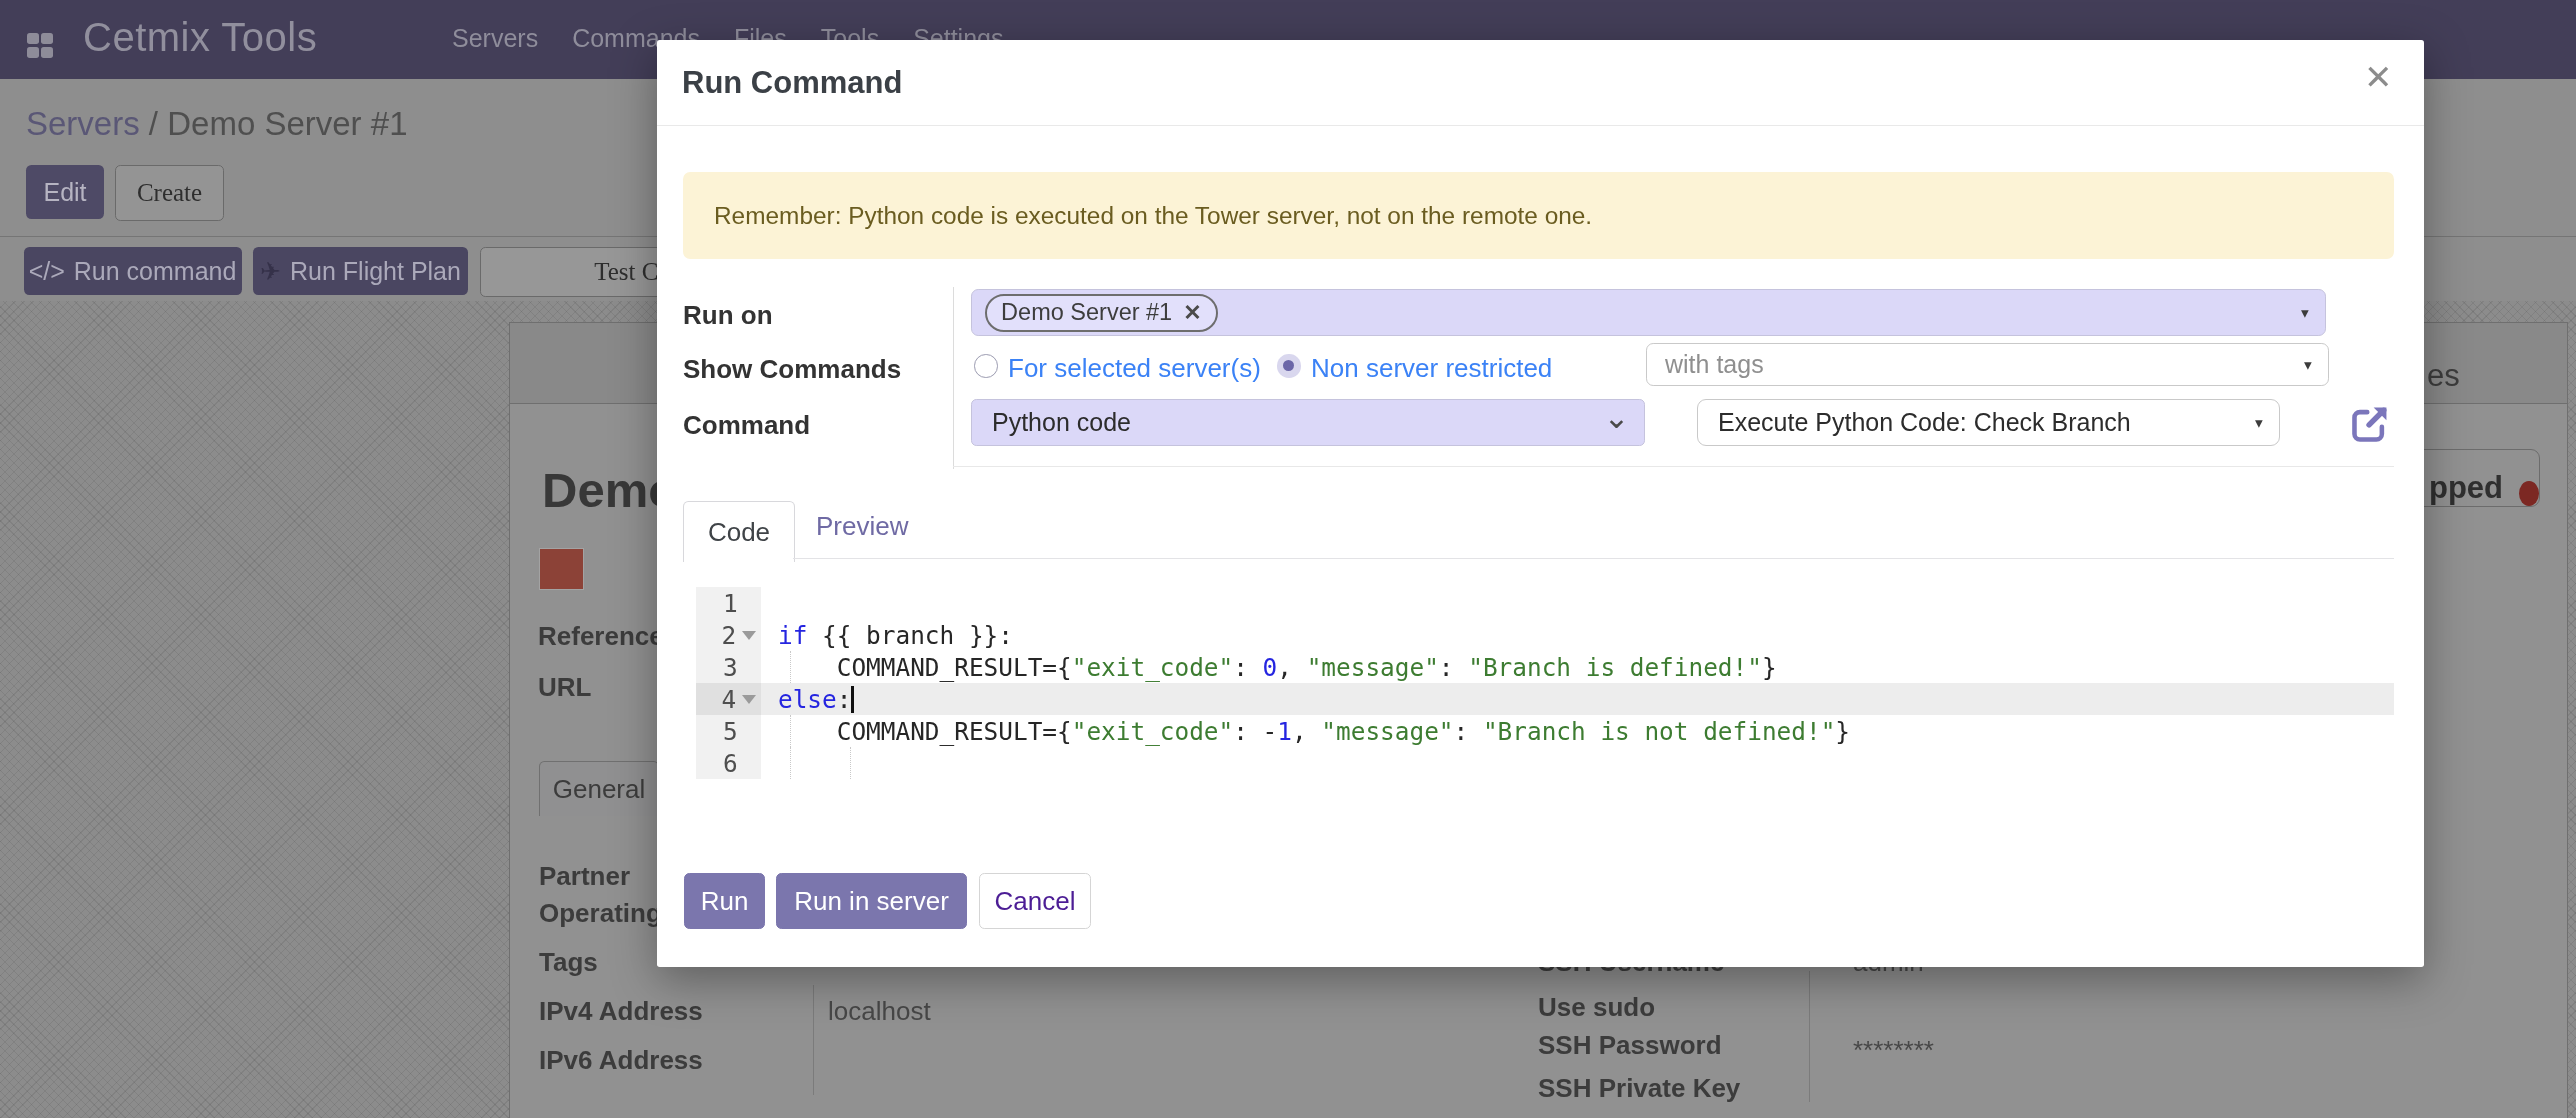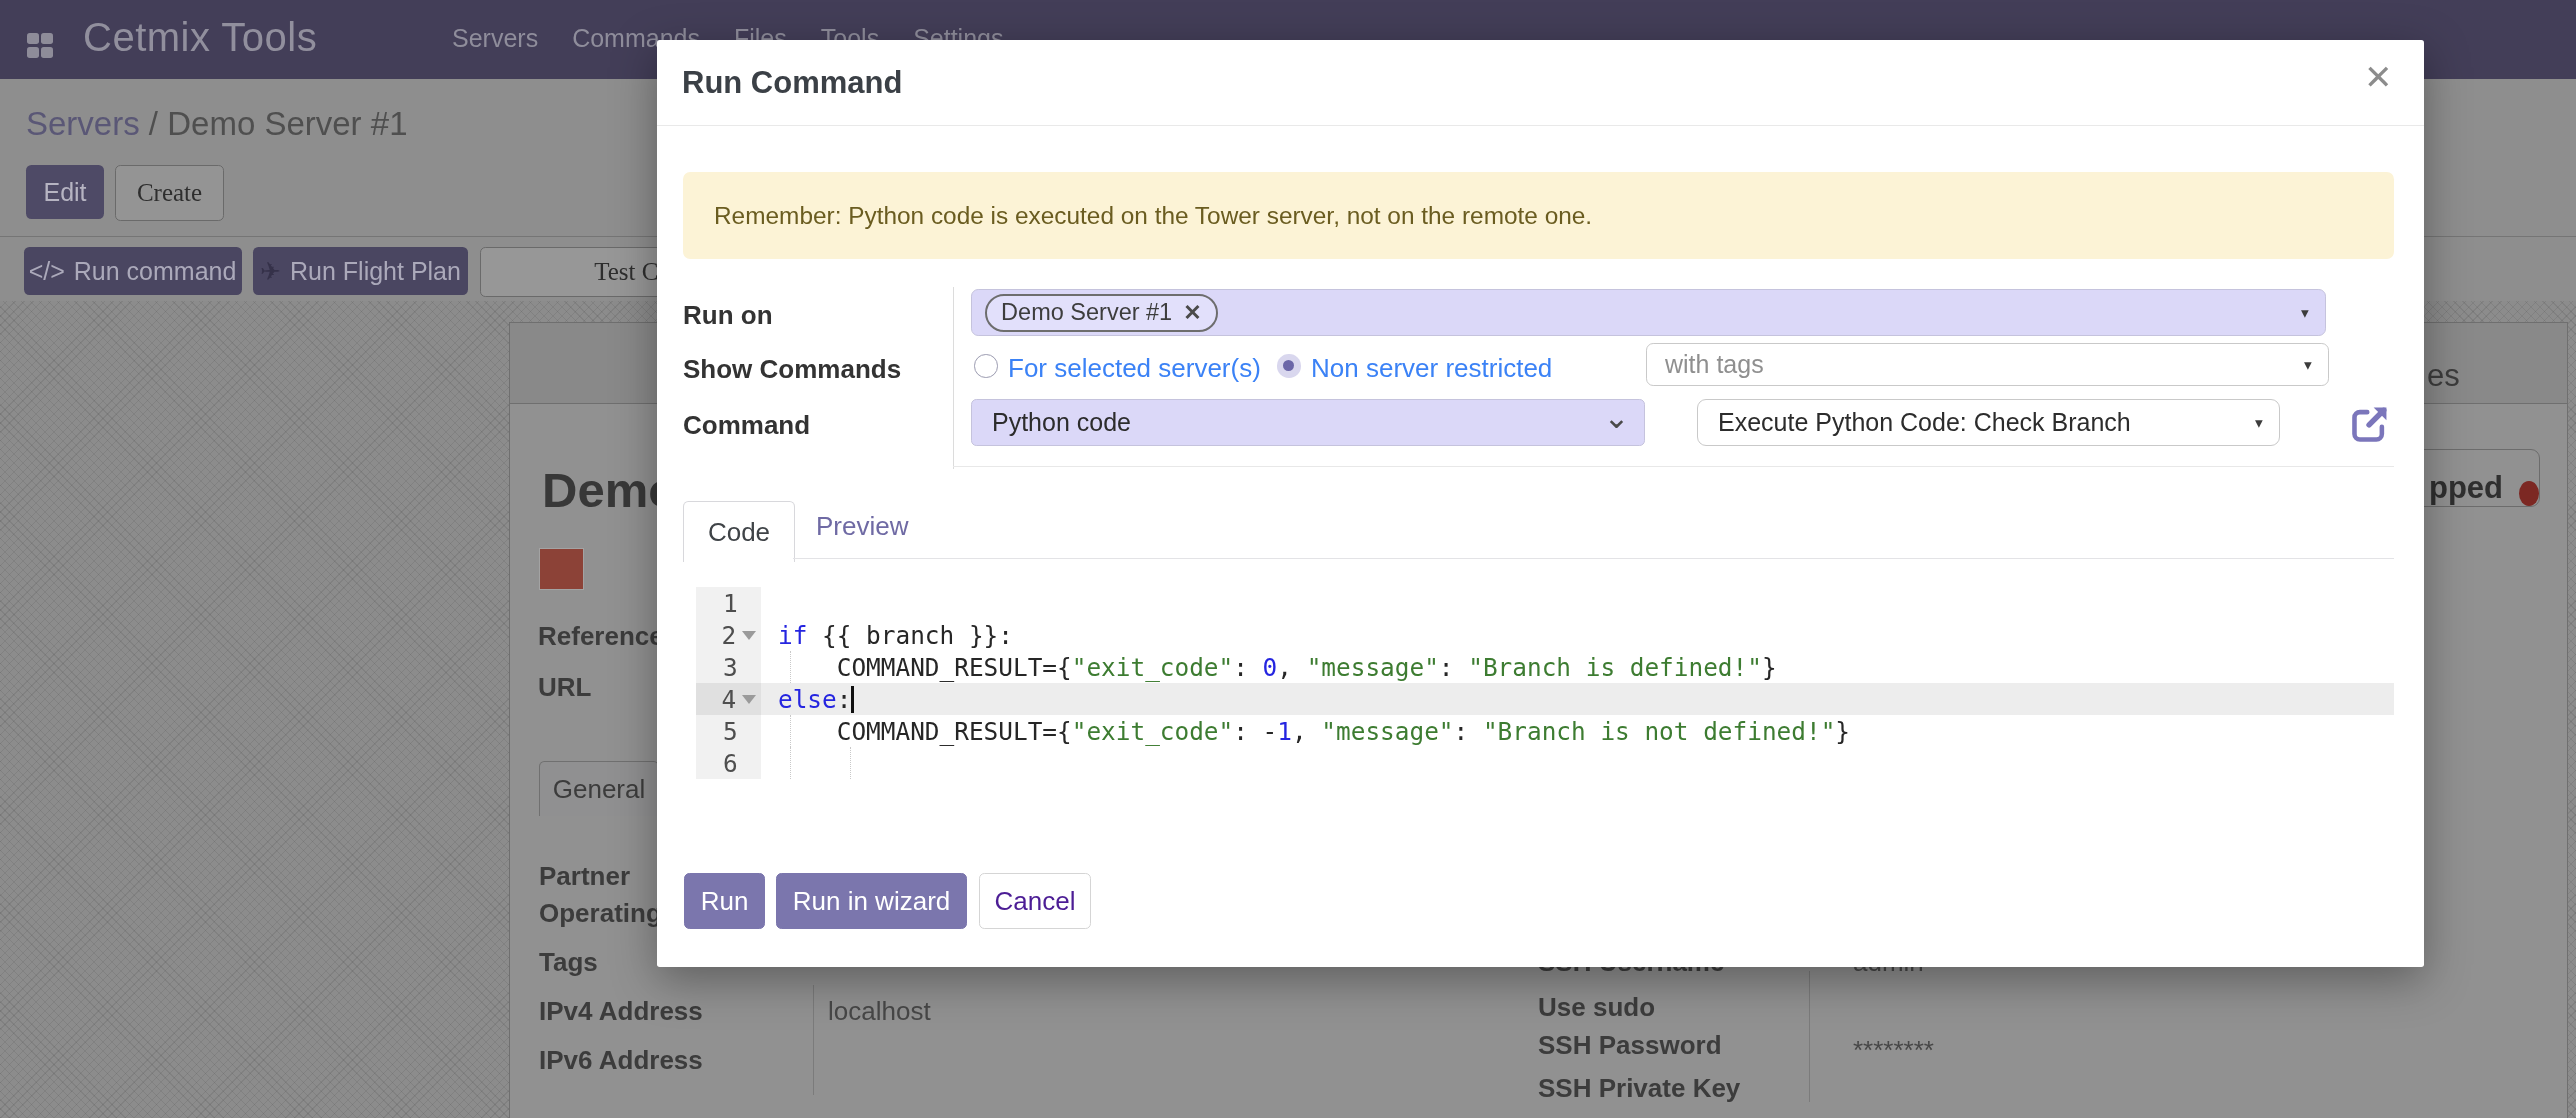--- a/index.html
+++ b/index.html
@@ -281,20 +281,20 @@
             <span class="nofold"></span>
           </div>
           <div class="ed-code"><span class="guide" style="left: 29px;"></span><span class="guide" style="left: 89px;"></span></div>
         </div>
       </div>
 
     <div class="abs m-btn primary" style="left:27px;top:833px;width:81px;">
       <span>Run</span>
     </div>
     <div class="abs m-btn primary" style="left:119px;top:833px;width:191px;">
-      <span>Run in wizard</span>
+      <span>Run in server</span>
     </div>
     <div class="abs m-btn plain" style="left:322px;top:833px;width:112px;">
       <span>Cancel</span>
     </div>
   </div>
 </div>
 
 
 </body></html>

